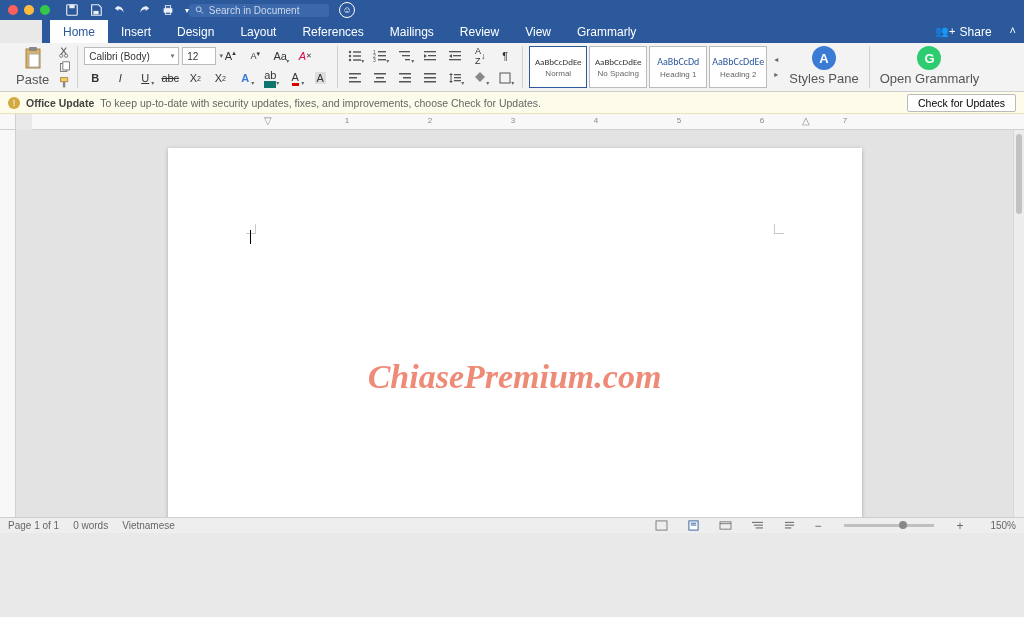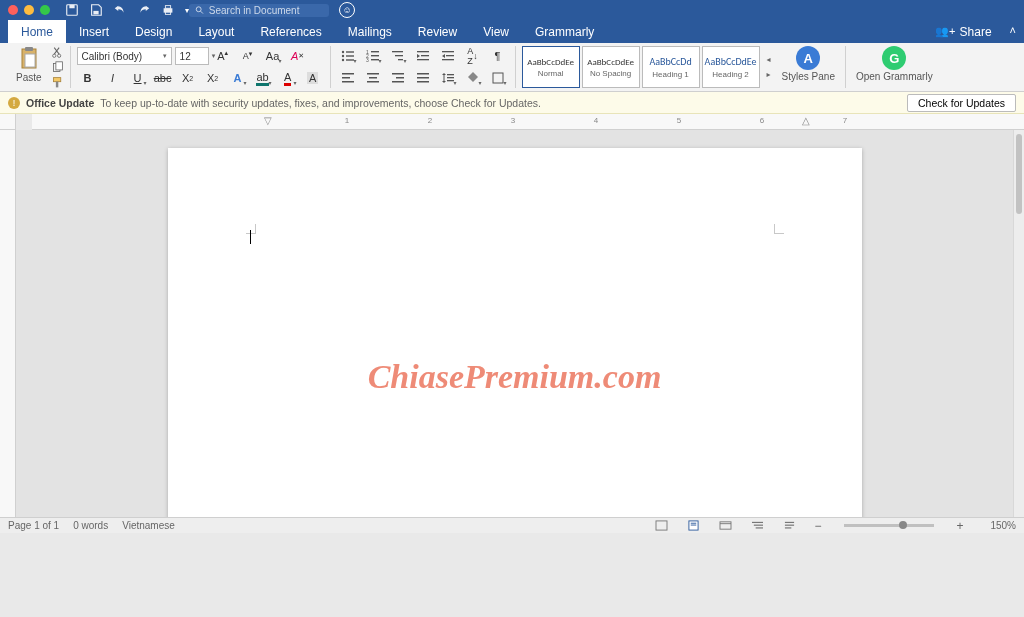--- a/index.html
+++ b/index.html
@@ -12,33 +12,33 @@
 .mac-close { background: #fc605c; } .mac-min { background: #fdbc40; } .mac-max { background: #34c749; }
 .qat { display: flex; gap: 10px; margin-left: 15px; align-items: center; }
 .qat .ic { width: 14px; height: 14px; fill: #fff; opacity: .9; cursor: pointer; }
 .doc-title { flex: 1; text-align: center; font-size: 12px; }
 .search-wrap { display: flex; align-items: center; gap: 4px; background: #3a68aa; border-radius: 3px; padding: 1px 6px; width: 140px; }
 .search-wrap input { background: transparent; border: none; color: #fff; font-size: 10px; outline: none; width: 100%; }
 .search-wrap input::placeholder { color: #cdd9ea; }
 .smiley { margin-left: 10px; width: 16px; height: 16px; border: 1.5px solid #fff; border-radius: 50%; display: flex; align-items: center; justify-content: center; font-size: 9px; cursor: pointer; }
 
 
-.tabs { background: #2b599b; height: 23px; display: flex; align-items: stretch; padding-left: 8px; color: #fff; }
+.tabs { background: #2b599b; height: 23px; display: flex; align-items: stretch; padding-left: 8px; color: #fff; margin-left: 42px; }
 .tab { padding: 4px 13px; font-size: 12px; cursor: pointer; display: flex; align-items: center; }
 .tab.active { background: #fff; color: #2b599b; font-weight: 500; }
 .tabs .spacer { flex: 1; }
 .share { padding: 4px 10px; font-size: 12px; cursor: pointer; display: flex; align-items: center; gap: 4px; }
 .collapse { padding: 4px 8px; cursor: pointer; }
 
 
 .ribbon { background: #f3f3f3; border-bottom: 1px solid #cfcfcf; height: 49px; display: flex; padding: 3px 6px; gap: 0; }
 .rgroup { display: flex; align-items: flex-start; padding: 0 6px; border-right: 1px solid #d0d0d0; gap: 3px; }
 .rgroup:last-child { border-right: none; }
 .vstack { display: flex; flex-direction: column; align-items: center; justify-content: center; gap: 2px; cursor: pointer; padding: 0 4px; }
-.vstack .lbl { font-size: 10px; color: #555; }
+.vstack .lbl { font-size: 13px; color: #555; }
 .pastei { width: 20px; height: 24px; }
 .mini-col { display: flex; flex-direction: column; gap: 2px; margin-left: 2px; }
 .mini-ic { width: 13px; height: 13px; fill: #666; cursor: pointer; }
 
 .font-row { display: flex; gap: 3px; align-items: center; }
 .font-sel { border: 1px solid #bbb; background: #fff; font-size: 10px; height: 18px; padding: 0 4px; display: flex; align-items: center; justify-content: space-between; cursor: pointer; }
 .font-sel.name { width: 95px; } .font-sel.size { width: 34px; gap: 21px; }
 .font-sel .dd { font-size: 7px; color: #666; }
 .btn { border: 1px solid transparent; background: transparent; width: 22px; height: 20px; display: flex; align-items: center; justify-content: center; cursor: pointer; font-size: 11px; position: relative; }
 .btn .dd { font-size: 6px; color: #666; position: absolute; right: 1px; bottom: 1px; }
@@ -218,21 +218,21 @@
         <div class="btn">
             <span style="text-decoration:line-through">abc</span>
           </div>
         <div class="btn">X<sub style="font-size:7px">2</sub></div>
         <div class="btn">X<sup style="font-size:7px">2</sup></div>
         <div class="btn">
             <span style="color:#3a7bd5;font-weight:bold">A</span>
             <span class="dd">▾</span>
           </div>
         <div class="btn">
-            <span style="border-bottom:3px solid #0f766e">ab</span>
+            <span style="border-bottom:7px solid #0f766e">ab</span>
             <span class="dd">▾</span>
           </div>
         <div class="btn">
             <span style="border-bottom:3px solid #d00">A</span>
             <span class="dd">▾</span>
           </div>
         <div class="btn">
             <span style="background:#ddd;padding:0 2px">A</span>
           </div>
       </div>

